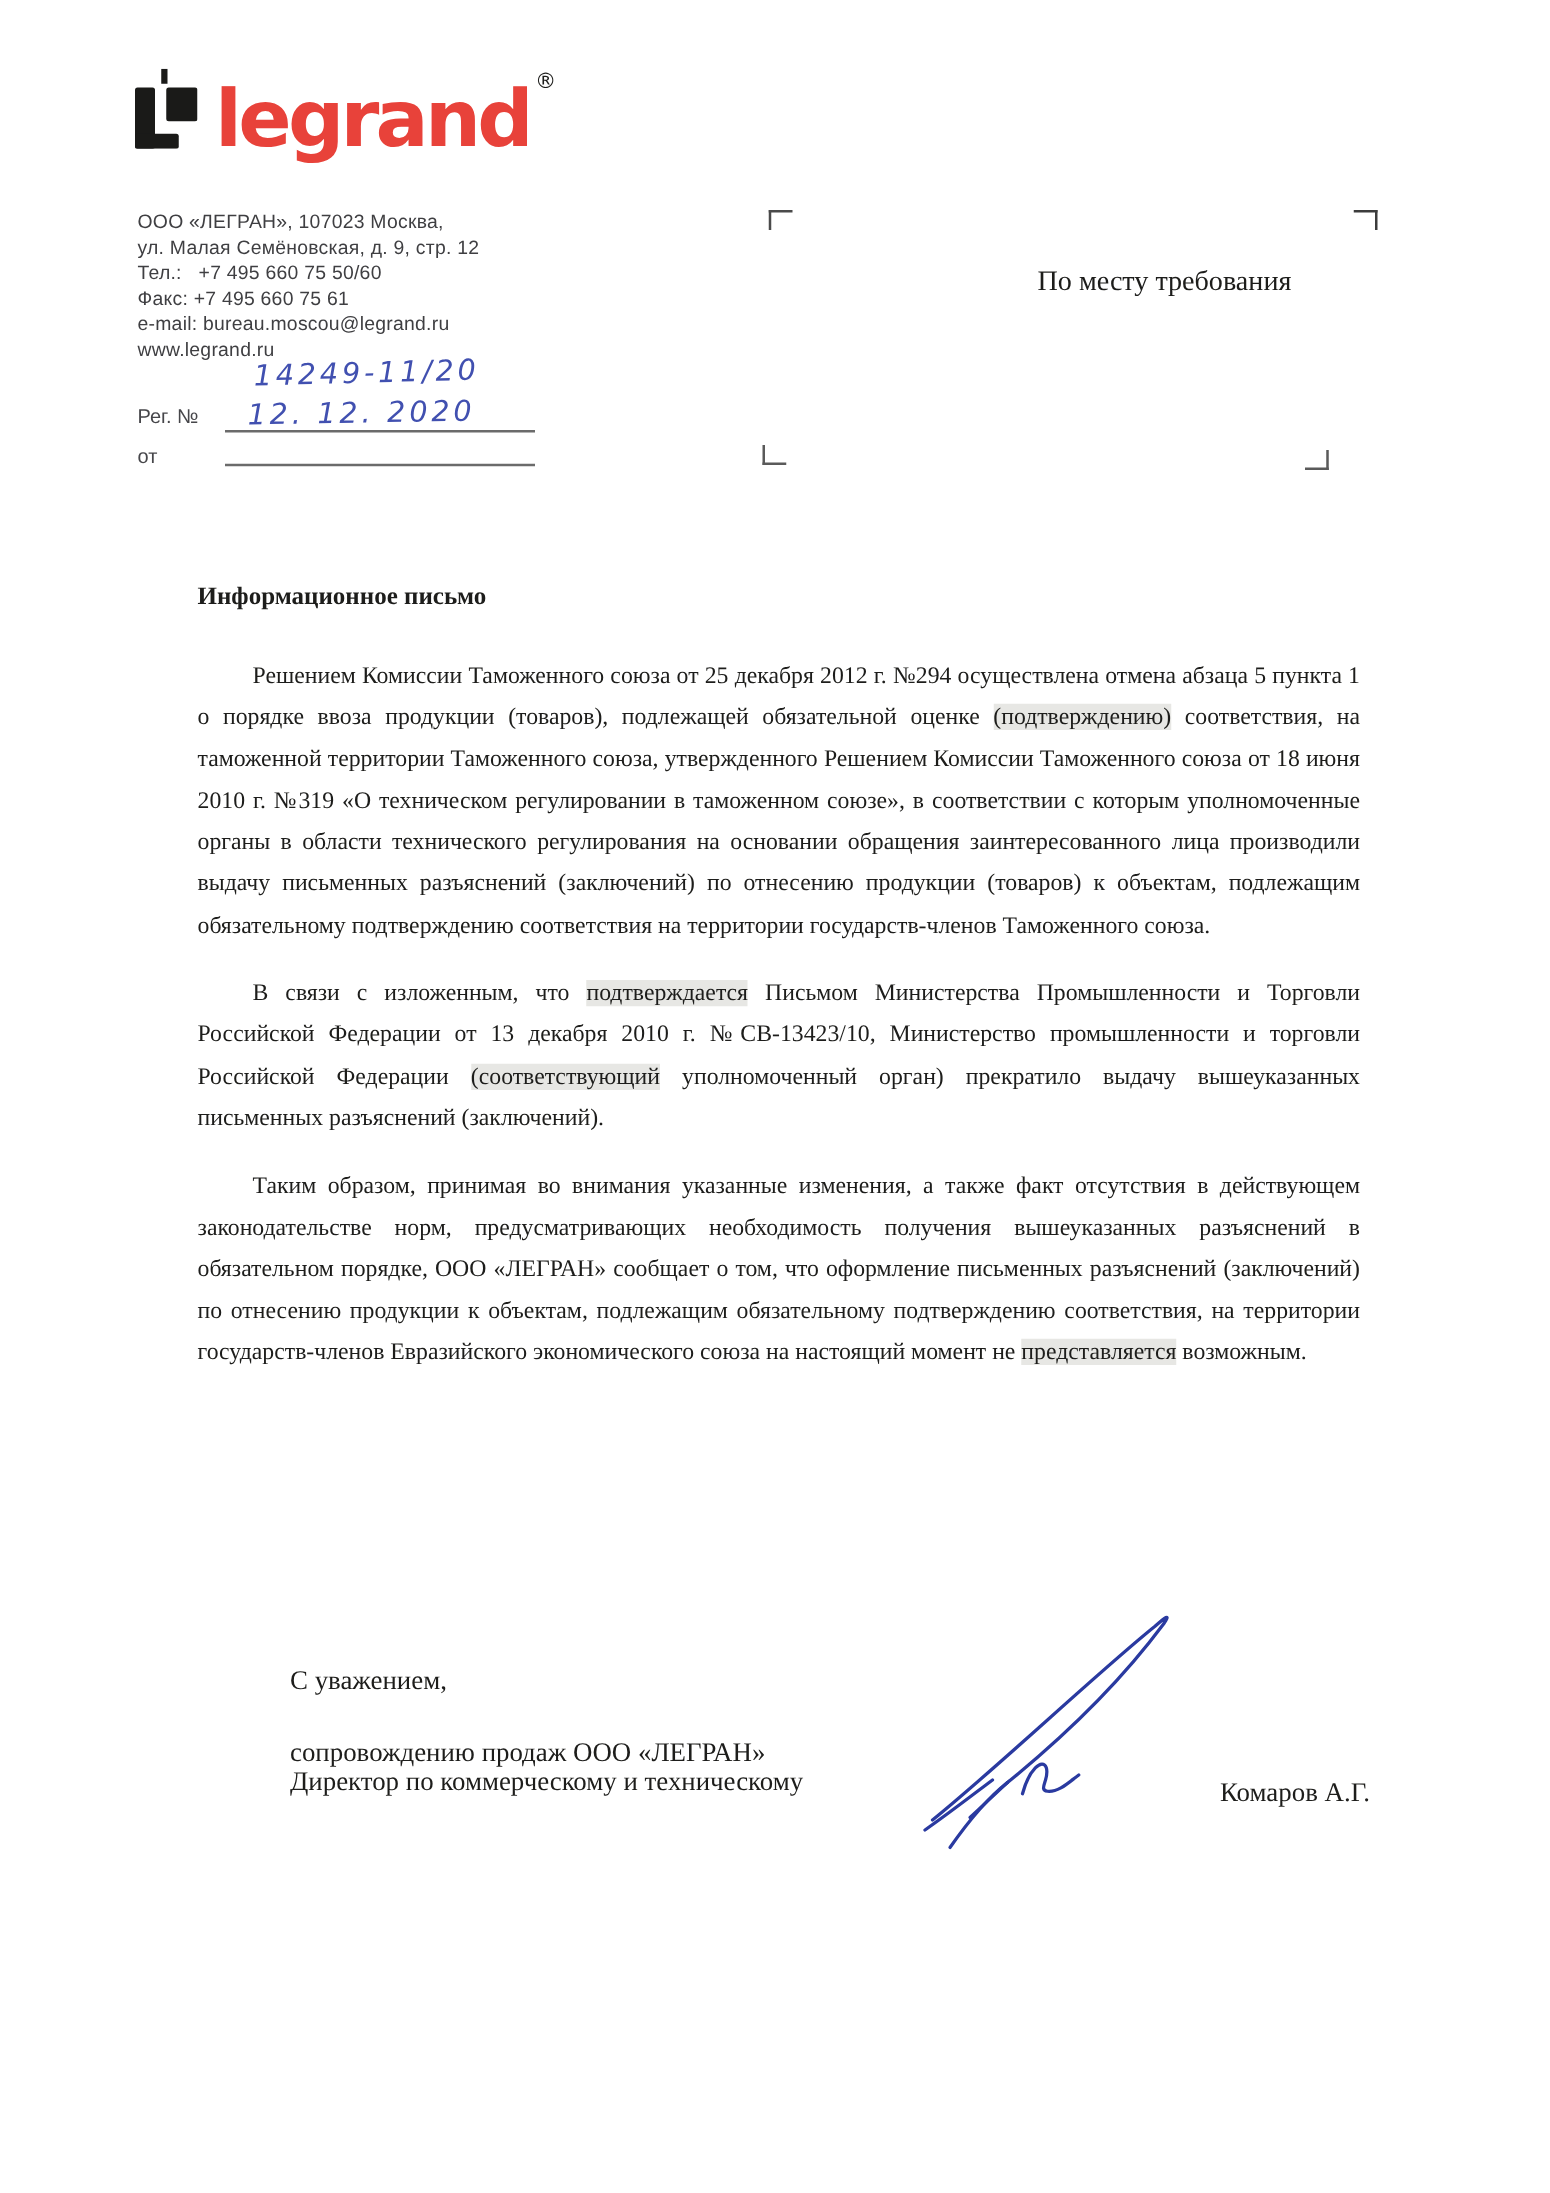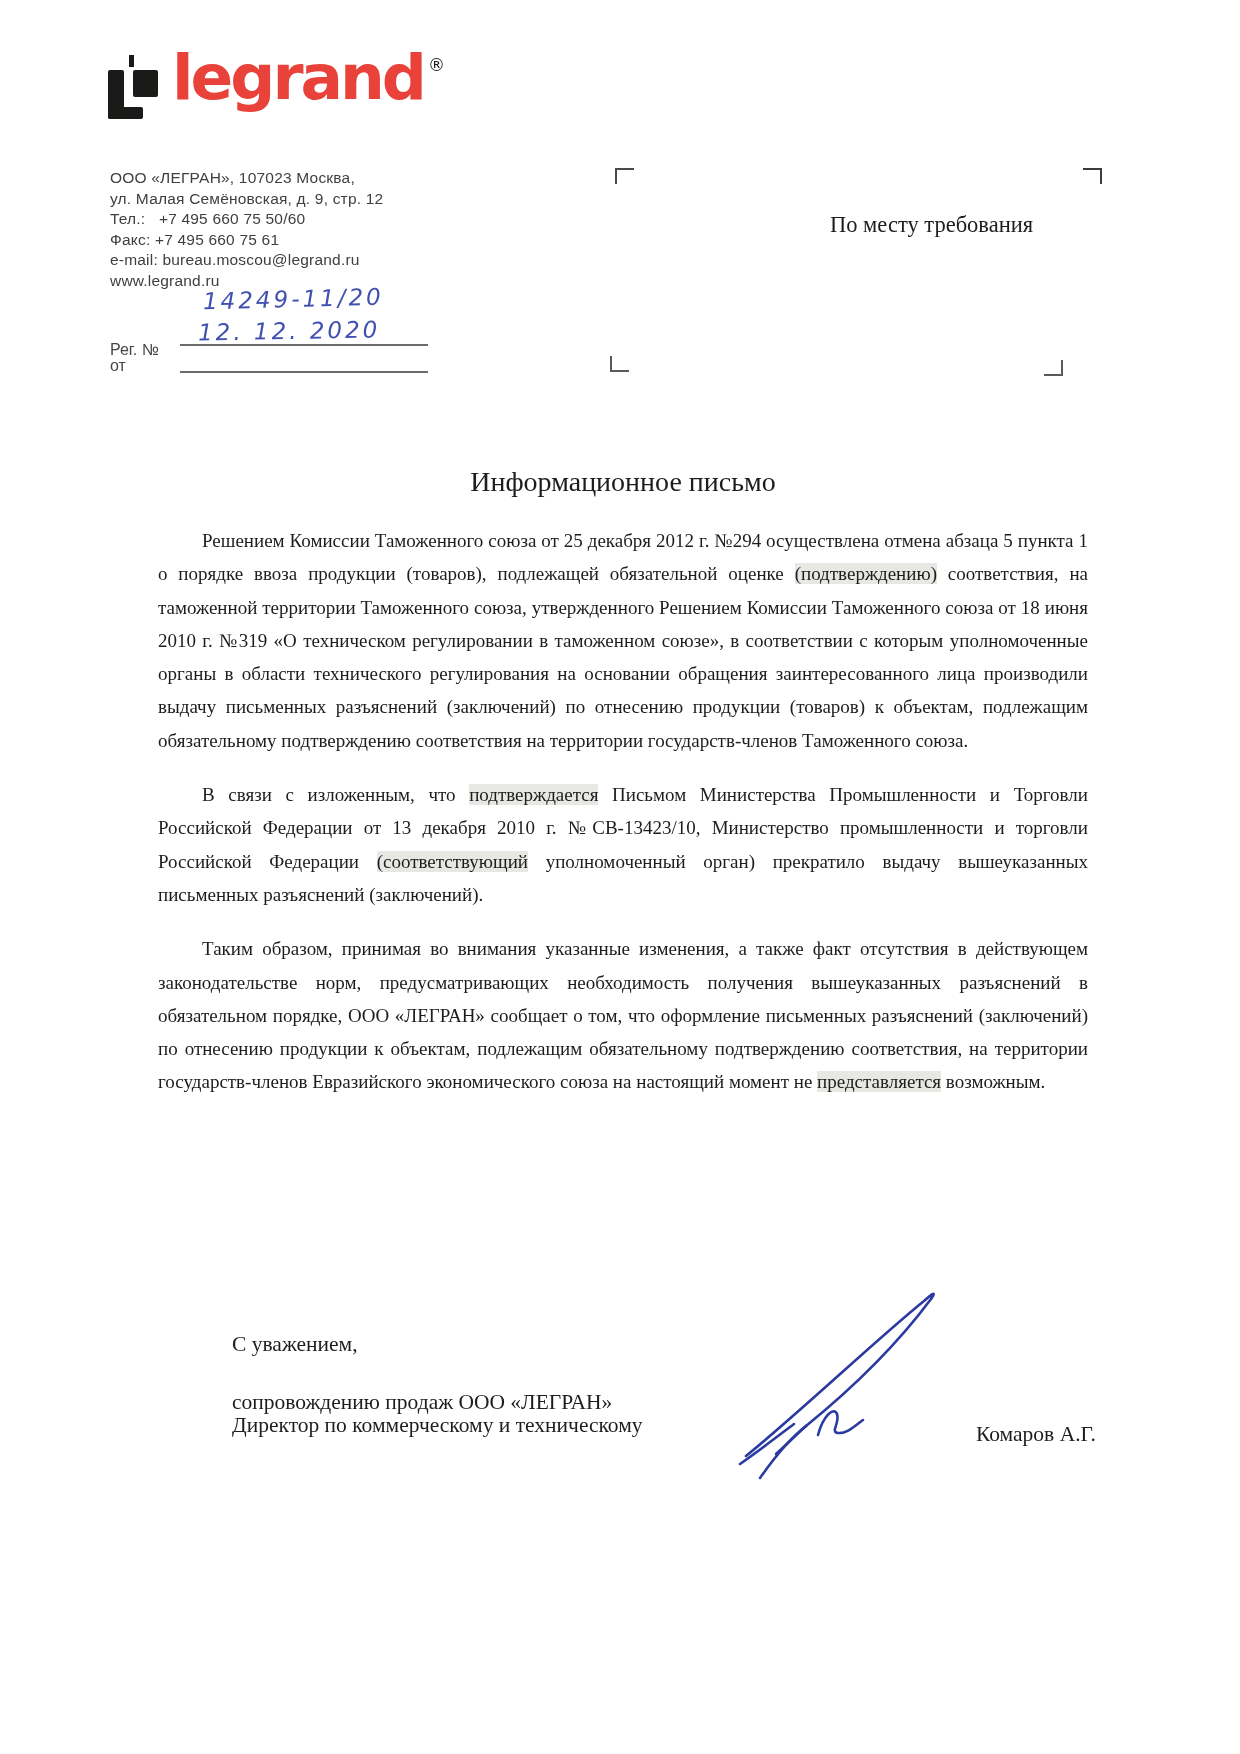--- a/index.html
+++ b/index.html
@@ -16,21 +16,21 @@
   .logo{position:absolute;left:108px;top:45px;display:flex;align-items:flex-start;}
   .logo-mark{width:50px;height:64px;margin-top:10px;}
   .logo-text{
     font-family:"DejaVu Sans", sans-serif;
     font-weight:bold;
     font-size:63px;
     line-height:58px;
     letter-spacing:-3px;
     color:#e8423a;
     margin-left:14px;
-    margin-top:4px;
+    margin-top:22px;
     text-align:right;
   }
   .reg-mark{
     font-family:"DejaVu Sans", sans-serif;
     font-size:17px;
     color:#1d1d1b;
     margin-left:4px;
     margin-top:10px;
   }
   
@@ -63,21 +63,21 @@
   .br-bl{border-left:2px solid #5a5a5a;border-bottom:2px solid #5a5a5a;}
   .br-br{border-right:2px solid #5a5a5a;border-bottom:2px solid #5a5a5a;}
   
   .recipient{
     position:absolute;left:830px;top:212px;
     font-size:22.5px;
   }
   
   .title{
     position:absolute;left:158px;top:466px;width:930px;
-    text-align:center;font-size:28px;
+    text-align:left;font-size:20px;font-weight:bold;
   }
   .body{
     position:absolute;left:158px;top:524px;width:930px;
     font-size:19px;line-height:33.3px;
     text-align:justify;
   }
   .body p{margin:0 0 21px 0;text-indent:44px;}
   .hl{background:#e7e7e4;}
   
   .closing{
@@ -103,21 +103,21 @@
       <rect x="0" y="15" width="16" height="49" rx="2" fill="#1a1a18"></rect>
       <rect x="0" y="52" width="35" height="12" rx="2" fill="#1a1a18"></rect>
       <rect x="25" y="15" width="25" height="27" rx="2" fill="#1a1a18"></rect>
     </svg>
     <div class="logo-text">legrand</div>
     <div class="reg-mark">®</div>
   </div>
 
   <div class="sender"><div>ООО «ЛЕГРАН», 107023 Москва,</div><div>ул. Малая Семёновская, д. 9, стр. 12</div><div>Тел.:   +7 495 660 75 50/60</div><div>Факс: +7 495 660 75 61</div><div>e-mail: bureau.moscou@legrand.ru</div><div>www.legrand.ru</div></div>
 
-  <div class="reg-row" style="top:325px;margin-top:16px;">Рег. №</div>
+  <div class="reg-row" style="top:325px;">Рег. №</div>
   <div class="handwriting" style="left:203px;top:286px;">14249-11/20</div>
   <div class="reg-line" style="top:344px;"></div>
 
   <div class="reg-row" style="top:357px;">от</div>
   <div class="handwriting" style="left:198px;top:318px;transform:rotate(-1deg);">12. 12. 2020</div>
   <div class="reg-line" style="top:371px;"></div>
 
   <div class="bracket br-tl" style="left:615px;top:168px;"></div>
   <div class="bracket br-tr" style="left:1083px;top:168px;"></div>
   <div class="bracket br-bl" style="left:610px;top:356px;"></div>

